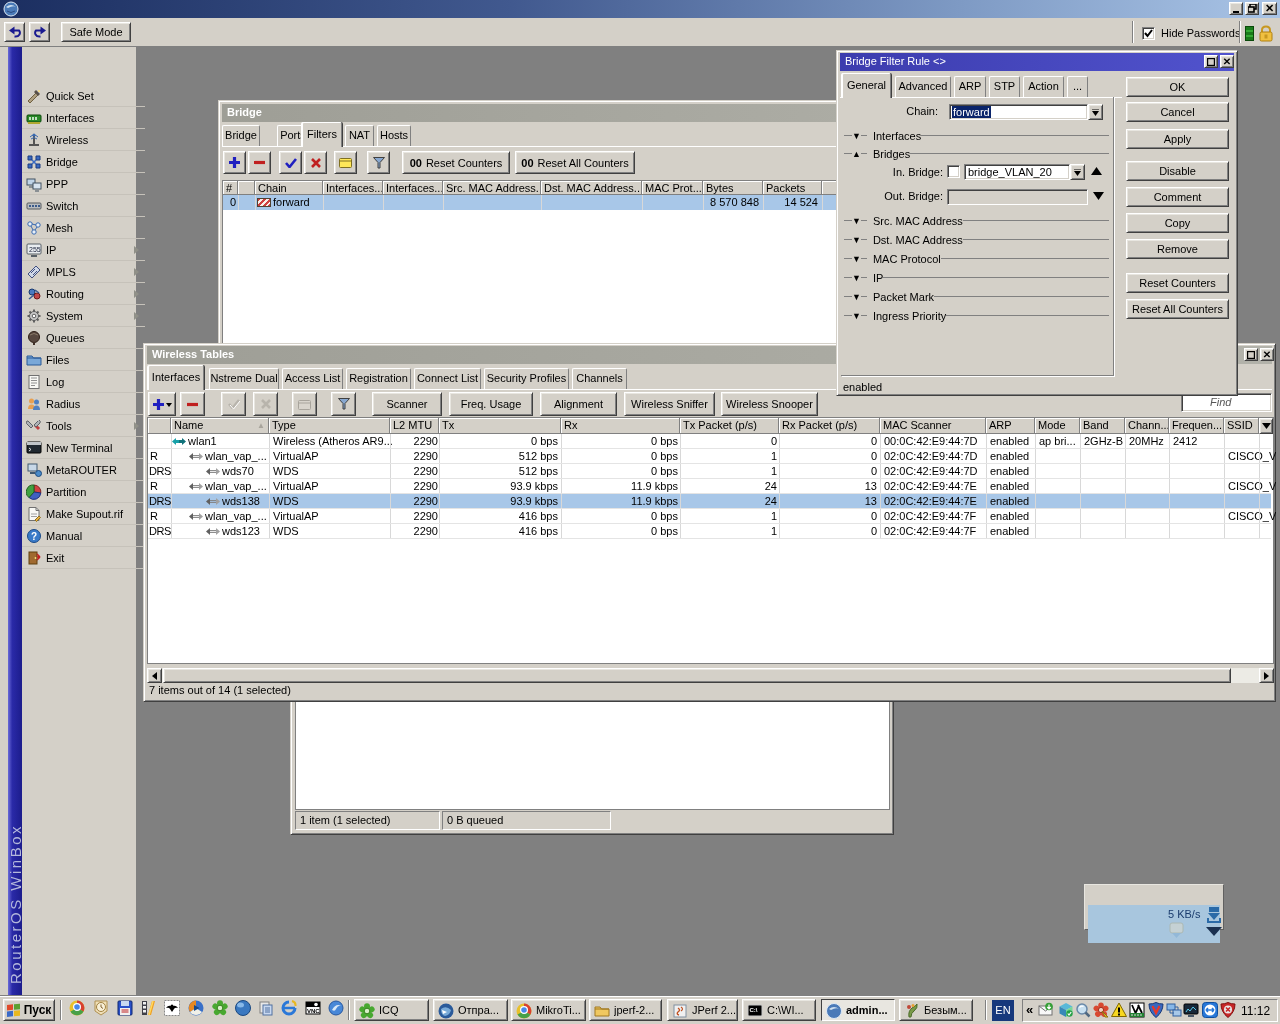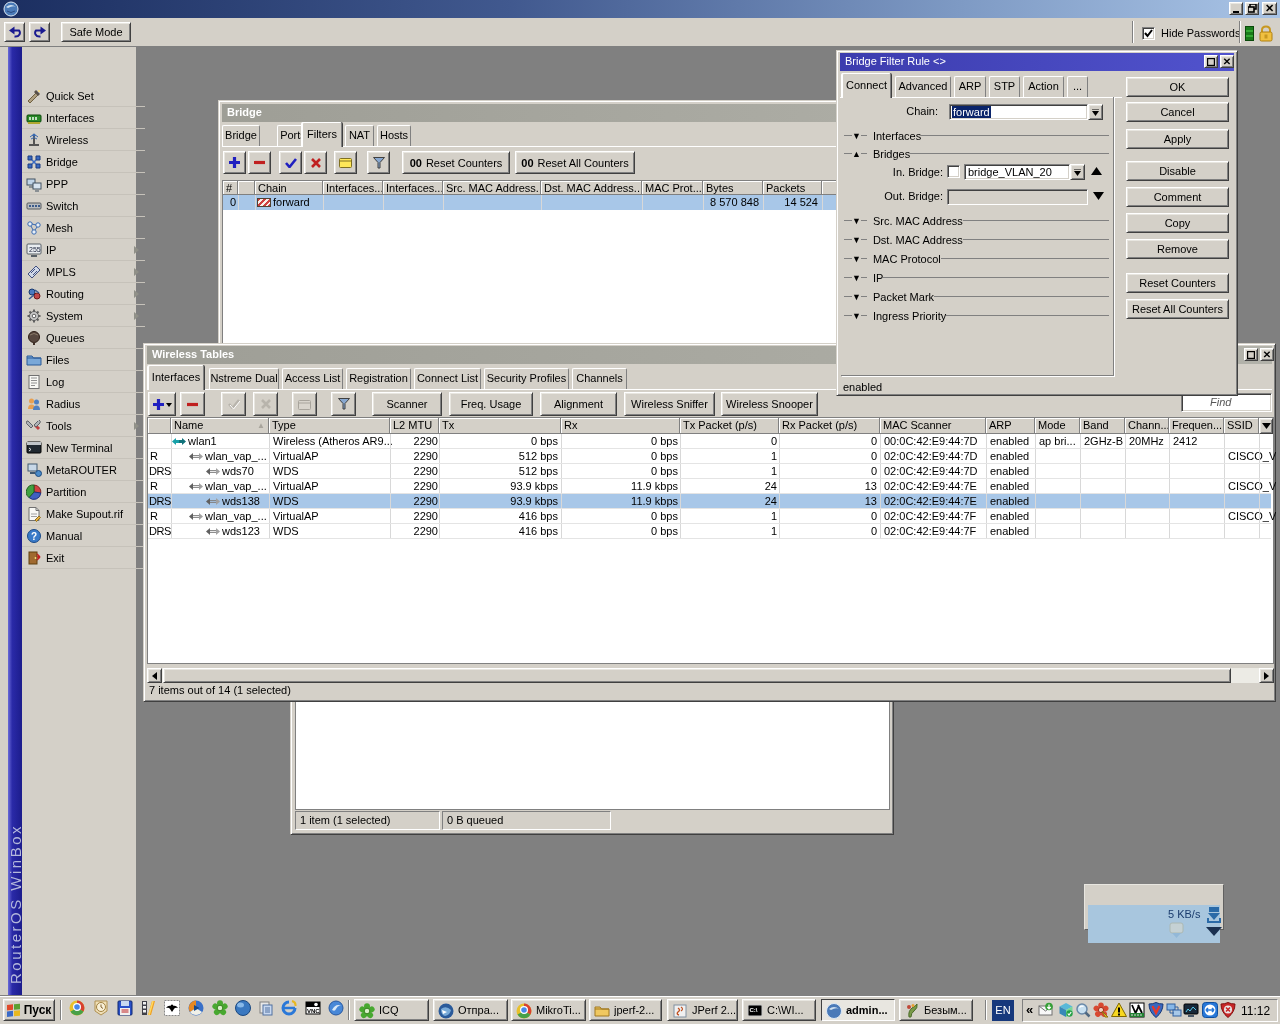--- a/index.html
+++ b/index.html
@@ -565,21 +565,21 @@
   <div class="abs" style="left:3px;top:2px;right:3px;height:18px;background:linear-gradient(90deg,#3c3cae,#5153cd);color:#fff;padding:2px 0 0 5px;">Bridge Filter Rule &lt;&gt;
     <div class="btn abs" style="left:364px;top:2px;width:14px;height:13px;">
         <svg width="8" height="8">
           <rect x="0.5" y="0.5" width="7" height="7" fill="none" stroke="#000" stroke-width="1.4"></rect>
         </svg>
       </div>
     <div class="btn abs" style="left:380px;top:2px;width:14px;height:13px;color:#000;font-weight:bold;font-size:10px;">✕</div>
   </div>
   <div class="abs" style="left:3px;top:22px;width:282px;height:25px;">
     <div class="tabline"></div>
-    <div class="tab active" style="left:2px;width:49px;">Connect</div>
+    <div class="tab active" style="left:2px;width:49px;">General</div>
     <div class="tab" style="left:55px;width:56px;">Advanced</div>
     <div class="tab" style="left:114px;width:32px;">ARP</div>
     <div class="tab" style="left:149px;width:31px;">STP</div>
     <div class="tab" style="left:183px;width:41px;">Action</div>
     <div class="tab" style="left:227px;width:21px;">...</div>
   </div>
   <div class="abs" id="dlg-panel" style="left:4px;top:46px;width:273px;height:279px;border-right:1px solid #808080;border-bottom:1px solid #808080;box-shadow:1px 1px 0 #fff;">
     <div class="lblr" style="left:0;width:97px;top:8px;">Chain:</div>
     <div class="abs sunken" style="left:108px;top:7px;width:139px;height:16px;background:#fff;">
       <span style="position:absolute;left:2px;top:1px;background:#0a246a;color:#fff;padding:0 1px;">forward</span>

